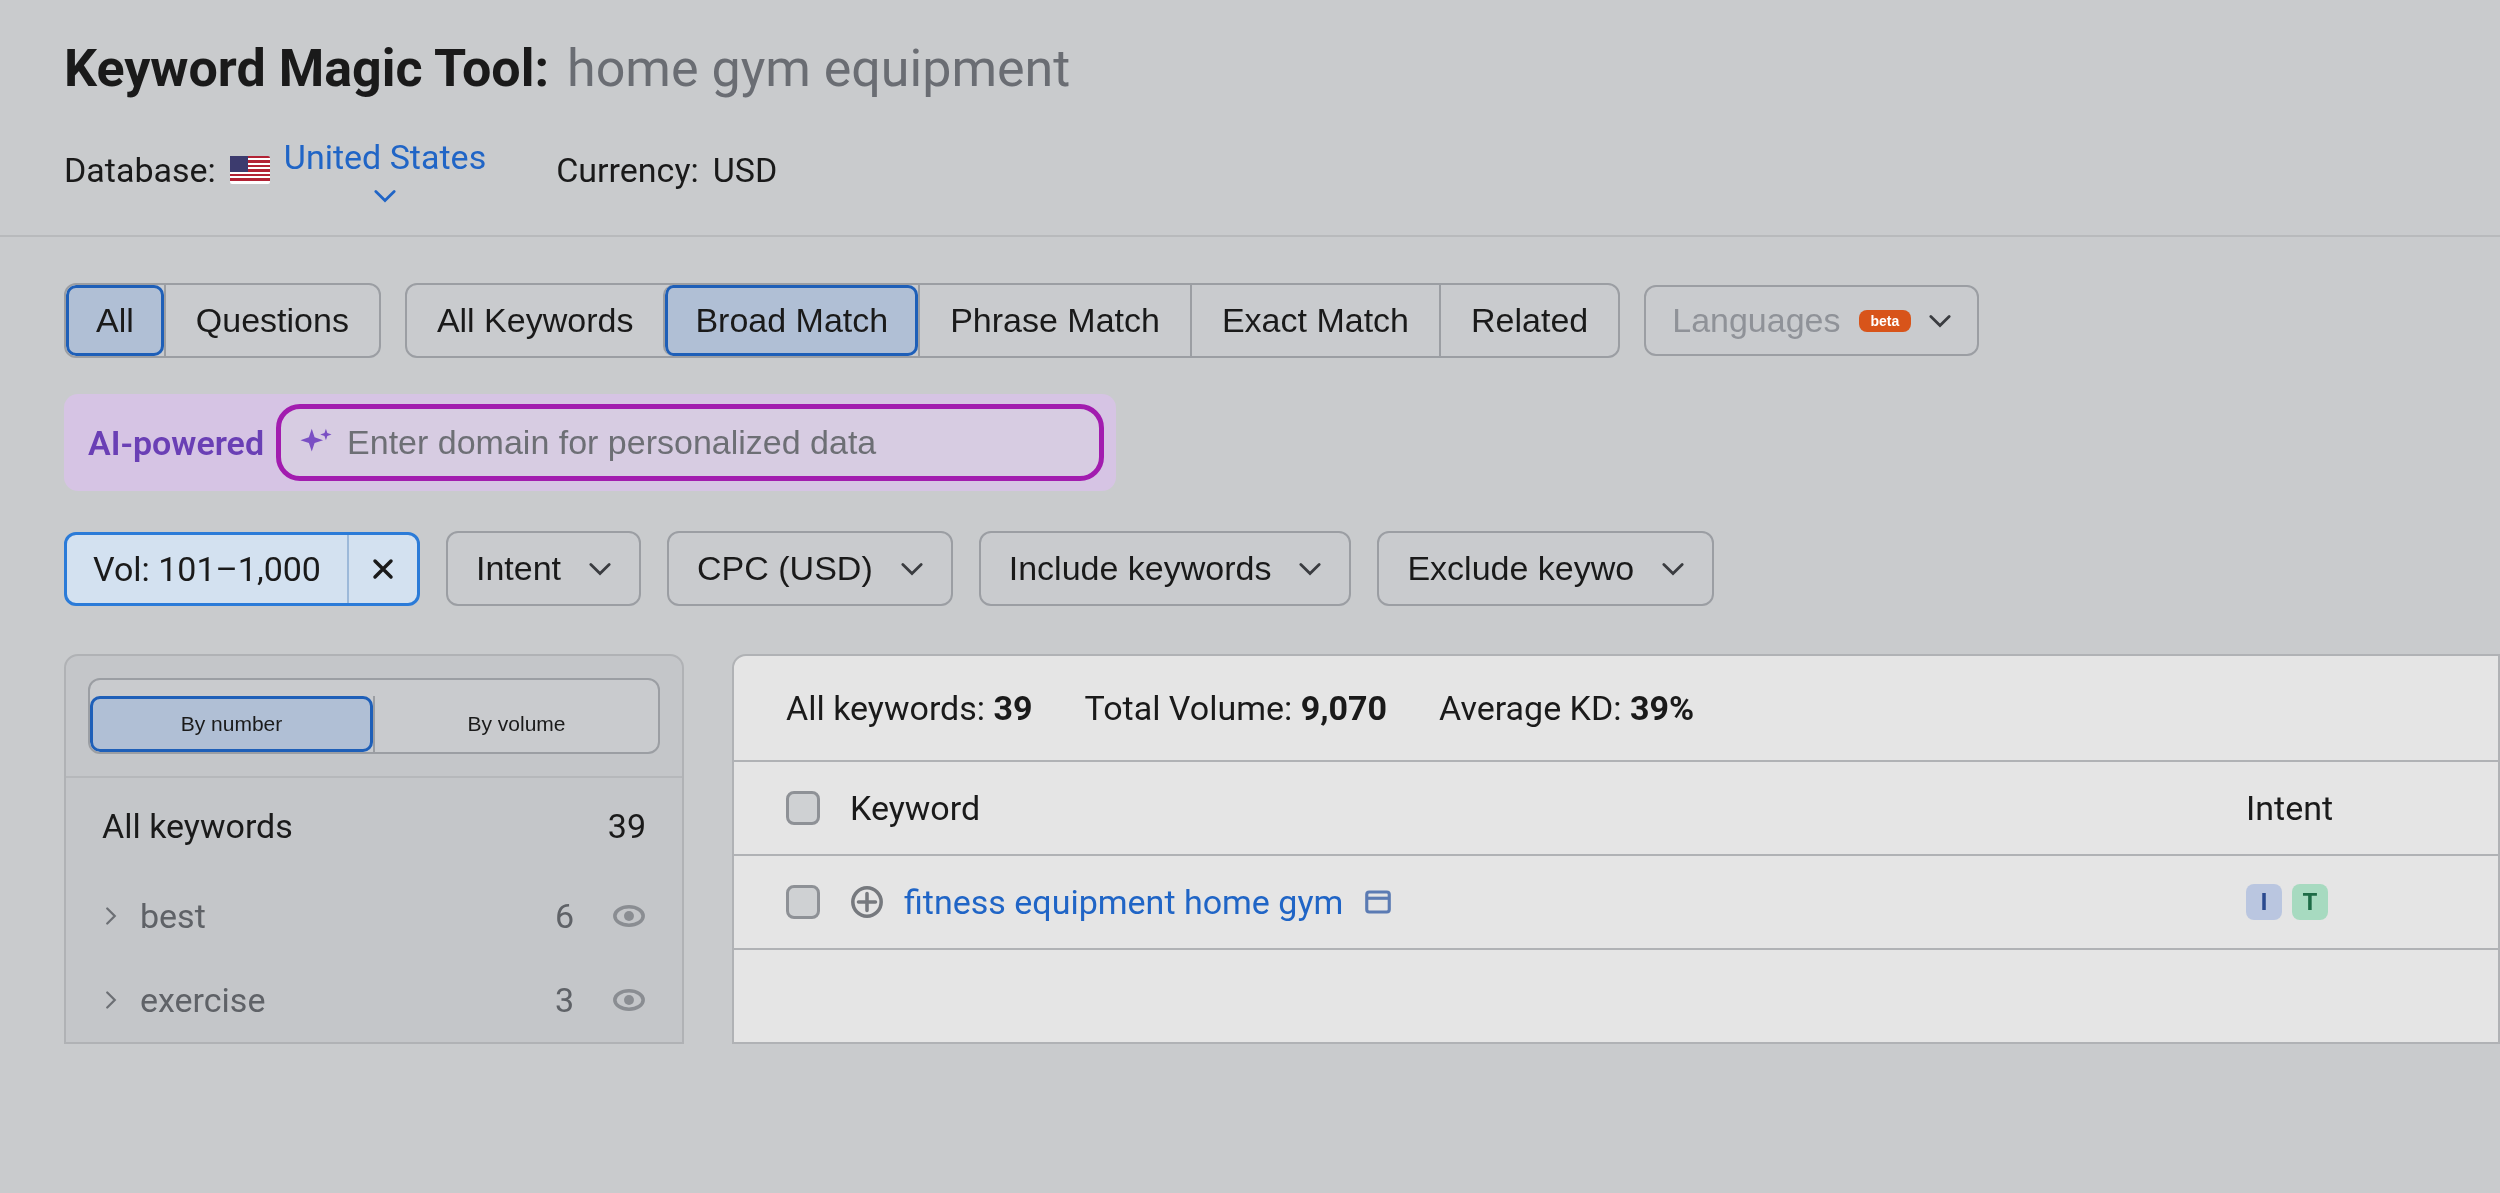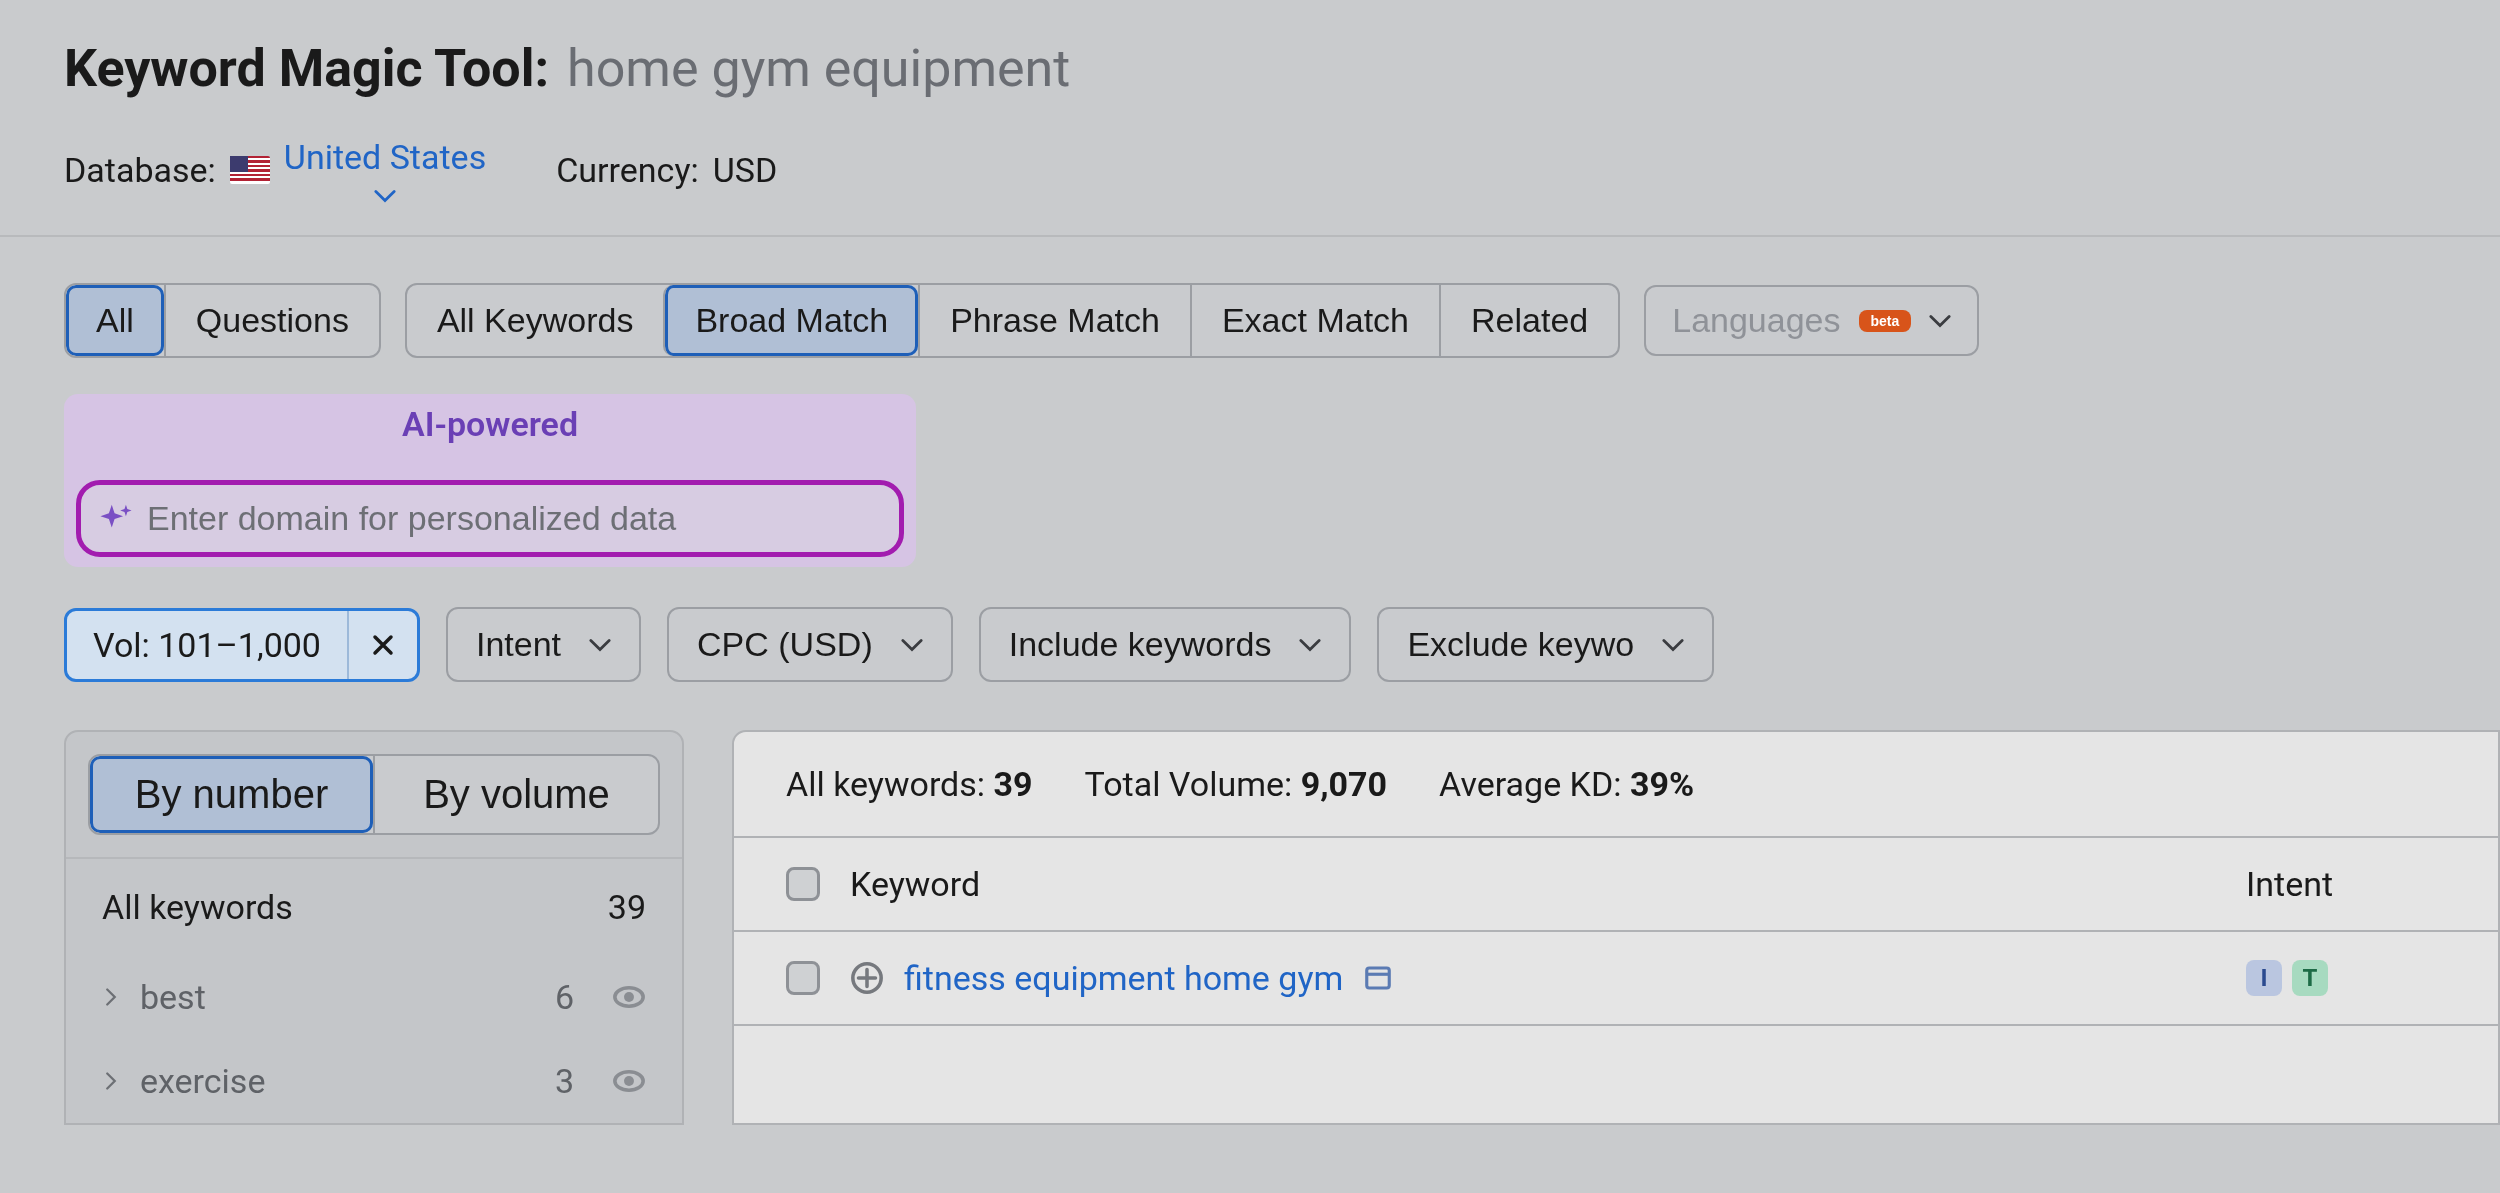--- a/index.html
+++ b/index.html
@@ -103,23 +103,22 @@
 }
 
 .ai-row {
   padding: 36px 0 0 64px;
   display: flex; align-items: center;
 }
 .ai-wrap {
   display: flex; align-items: center;
   background: #d6c4e4;
   border-radius: 14px;
-  padding: 10px 12px 10px 12px;
-  gap: 36px;
-  flex-direction: column;
+  padding: 10px 12px 10px 24px;
+  gap: 12px;
 }
 .ai-label { color: #6a3fb5; font-size: 34px; font-weight: 600; }
 .ai-input-wrap {
   display: flex; align-items: center; gap: 14px;
   background: #d7cce2;
   border: 5px solid #a21caf;
   border-radius: 24px;
   padding: 14px 32px 14px 18px;
 }
 .sparkle-svg { width: 34px; height: 34px; }
@@ -173,21 +172,21 @@
   overflow: hidden;
 }
 .side-toggle {
   display: flex;
   margin: 22px;
   border: 2px solid #9b9ea3;
   border-radius: 12px;
   overflow: hidden;
   background: #c9cbce;
 }
-.side-toggle .btn-seg { font-size: 40px; padding: 16px 28px; flex:1; text-align:center; }
+.side-toggle .btn-seg { font-size: 21px; padding: 16px 28px; flex:1; text-align:center;margin-top:16px; }
 .side-row {
   display:flex; align-items:center; justify-content:space-between;
   padding: 28px 36px;
   font-size: 34px;
   border-top: 2px solid #b6b8bb;
 }
 .side-row .lbl { color: #1a1a1a; }
 .side-row .cnt { color: #1a1a1a; }
 .side-sub {
   display:flex; align-items:center; gap: 20px;

